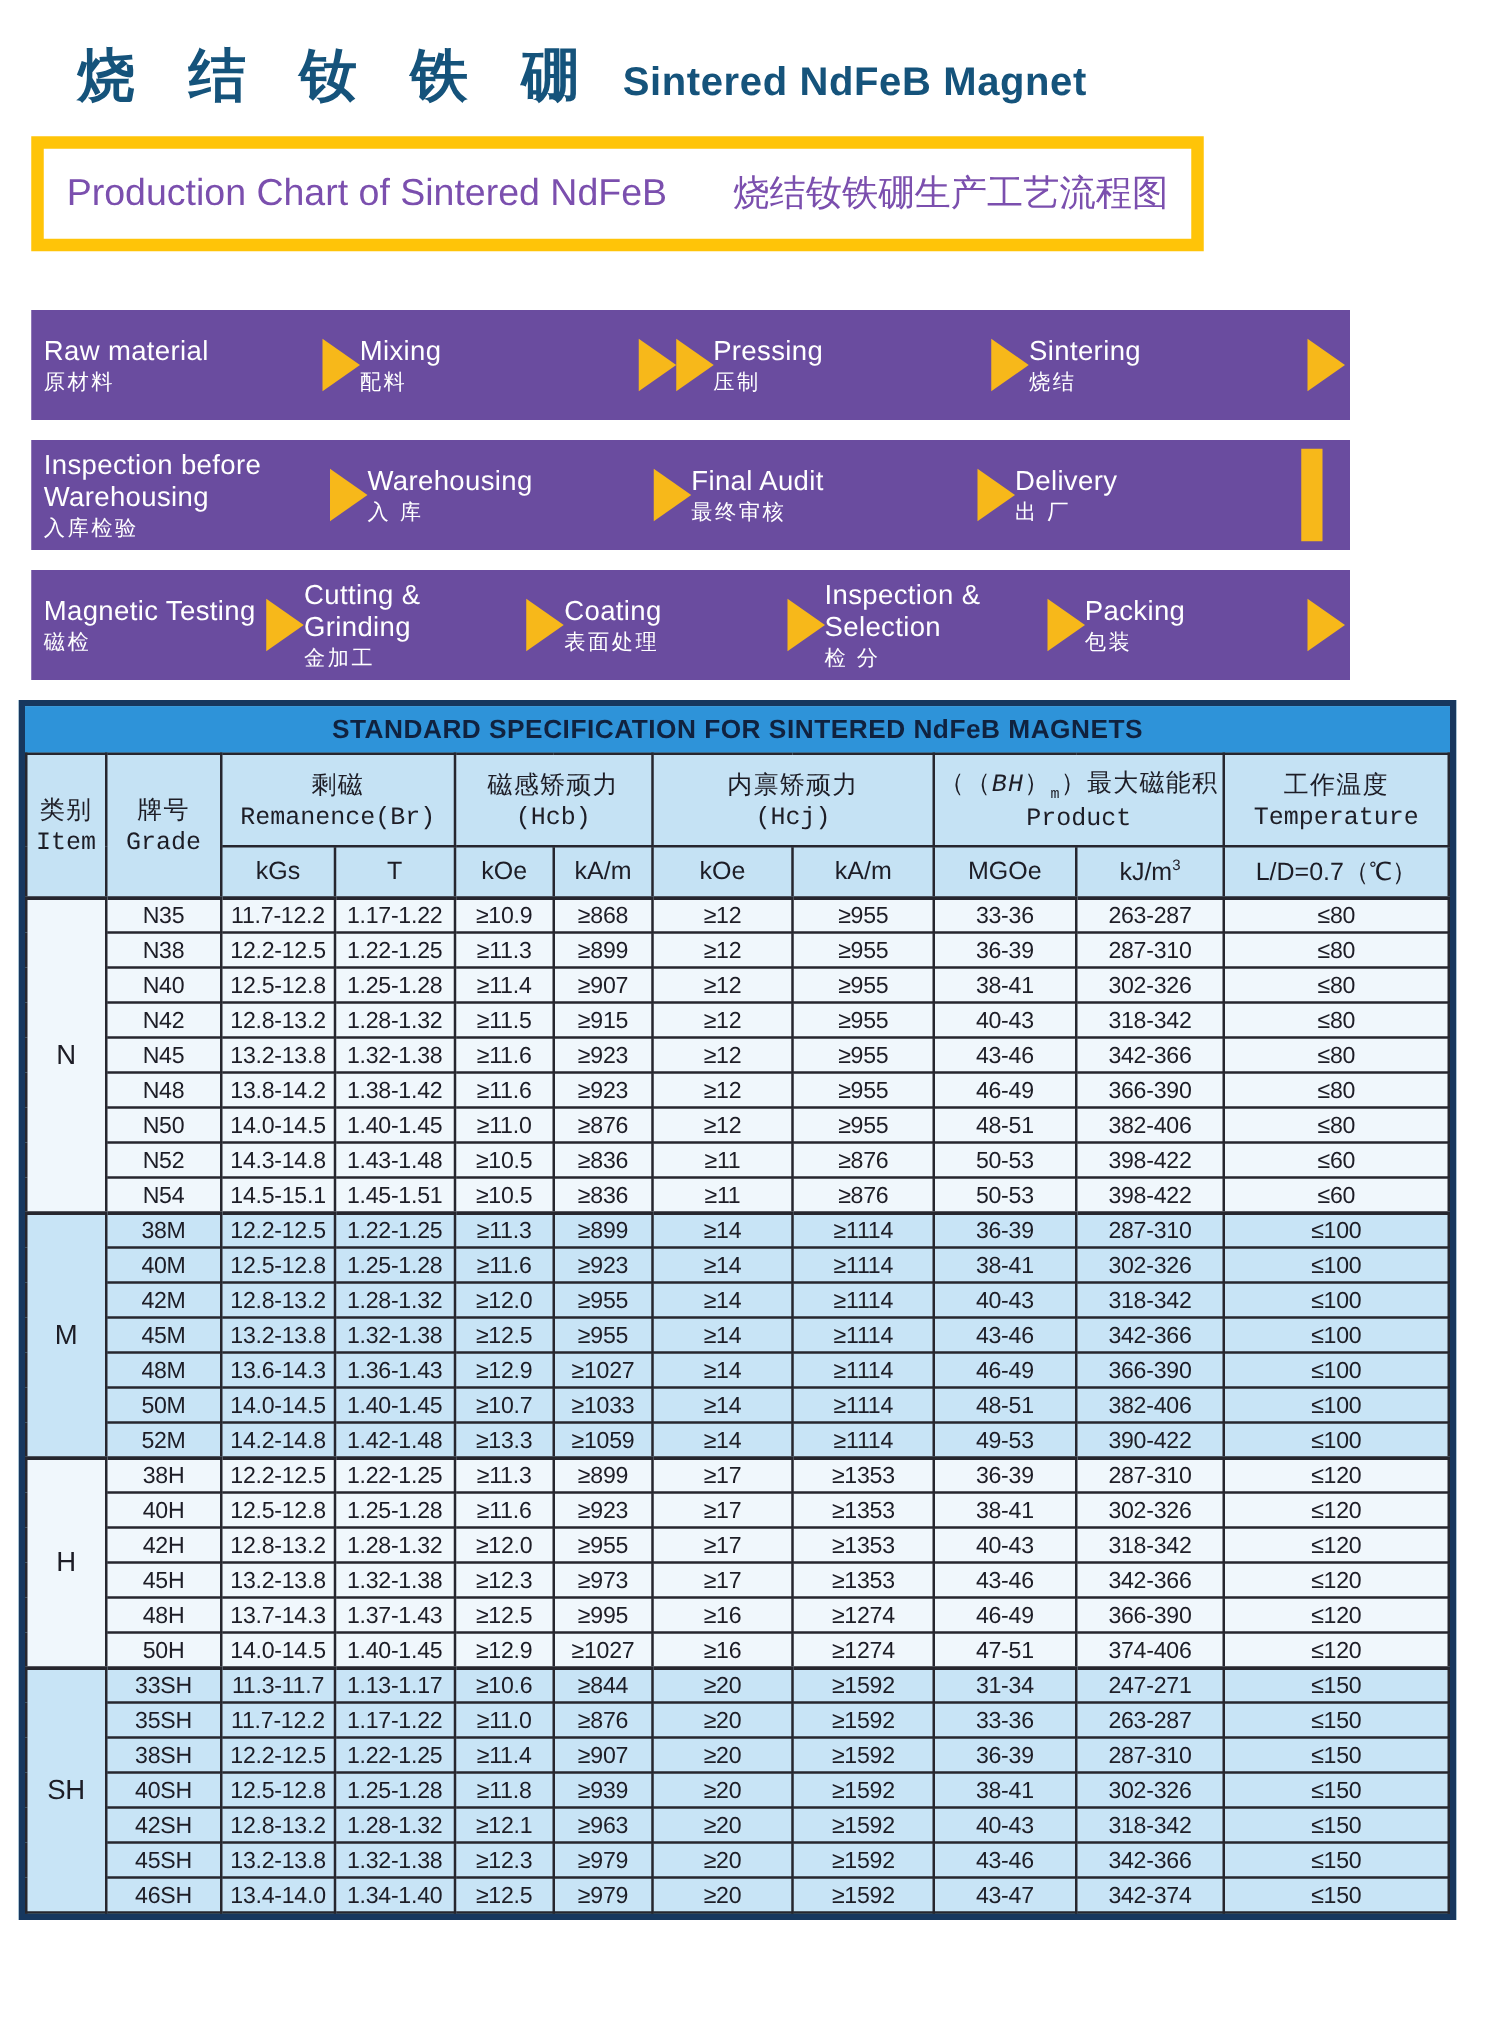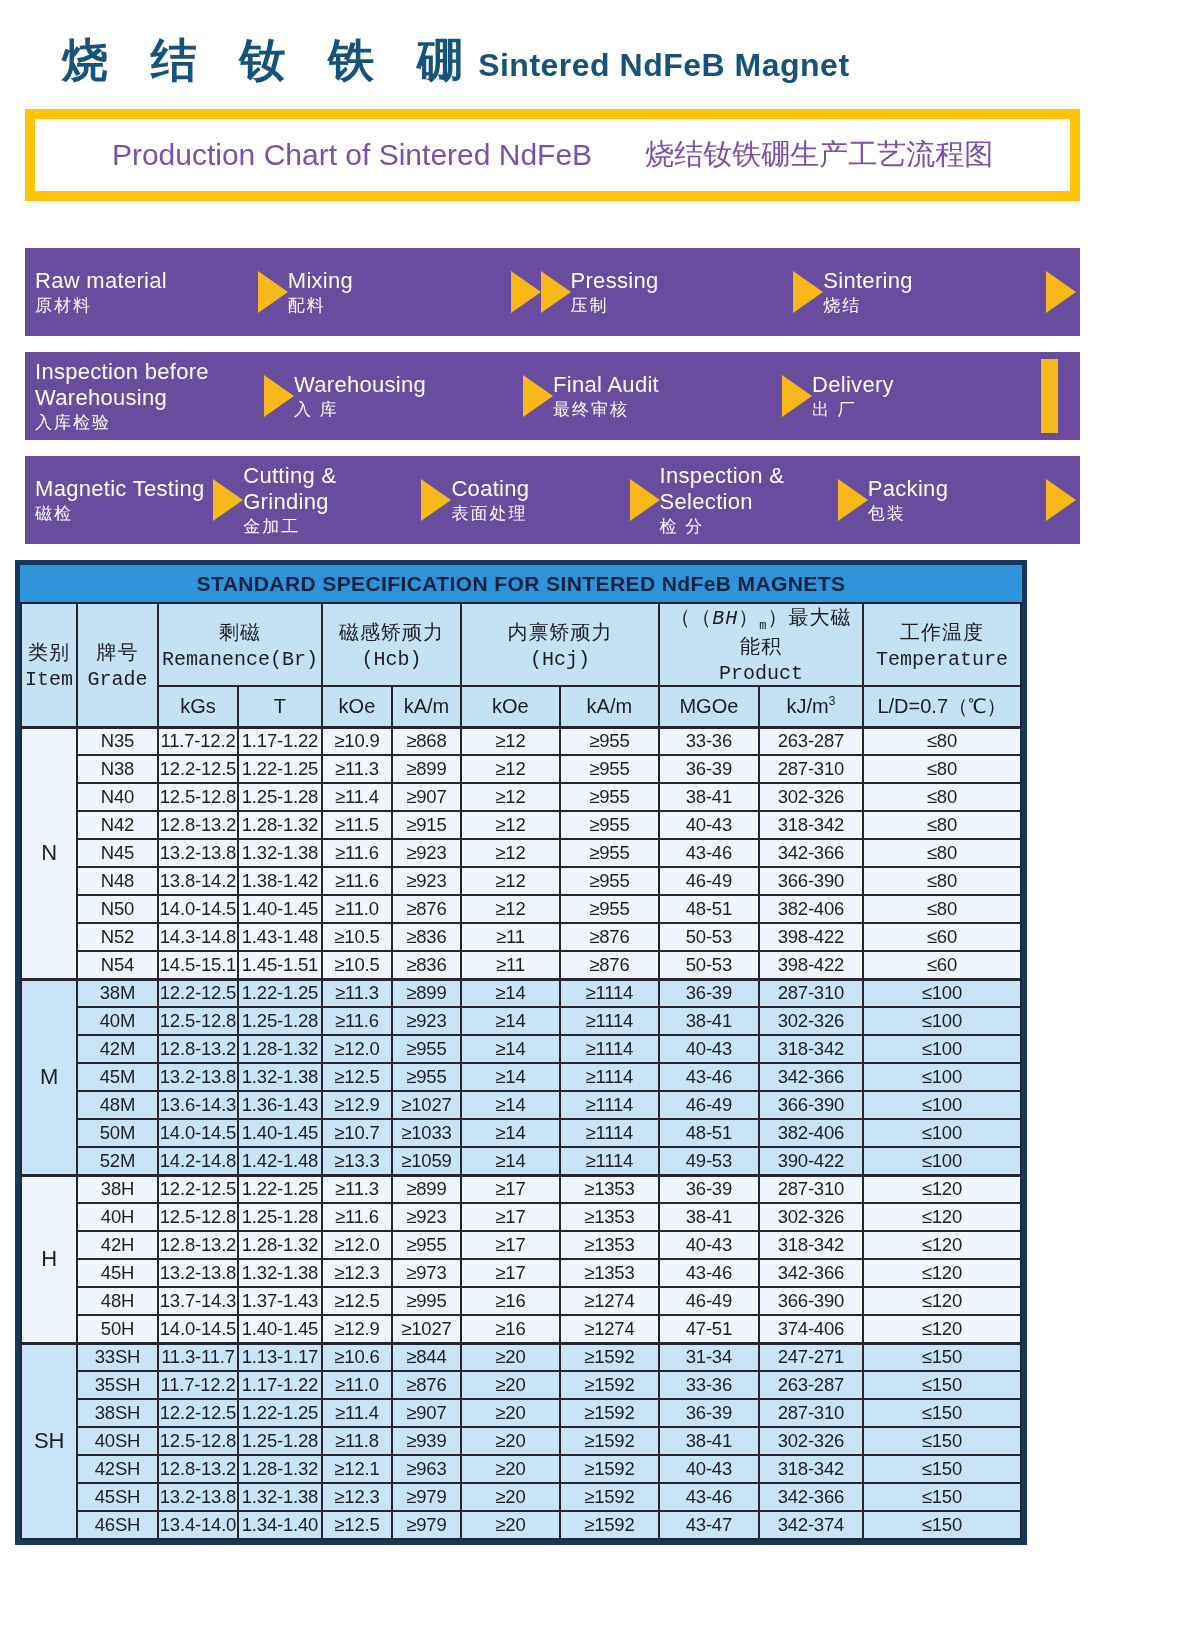--- a/index.html
+++ b/index.html
@@ -23,37 +23,37 @@
     background:#ffffff;
     font-family:"Liberation Sans", sans-serif;
     color:var(--ink);
     overflow:hidden;
   }
   .page{padding-top:30px;}
 
   
   .page-title{
     margin:0 0 0 62px;
-    display:flex;align-items:baseline;
+    display:flex;align-items:baseline;gap:20px;
     white-space:nowrap;
     text-align:center;
   }
   .title-zh{
     font-size:46px;font-weight:bold;color:var(--title);
     letter-spacing:15px;
   }
   .title-en{
     font-size:32px;font-weight:bold;color:var(--title);
     letter-spacing:0.5px;
   }
 
   
   .banner{
     margin:17px 0 0 25px;
-    width:1055px;height:92px;
+    width:938px;height:92px;
     border:10px solid var(--goldBorder);
     background:#fff;
     display:flex;align-items:center;justify-content:center;gap:26px;
     white-space:nowrap;
   }
   .banner-en{font-size:30px;color:var(--purpleText);}
   .banner-zh{font-size:29px;color:var(--purpleText);margin-left:27px;}
 
   
   .flow{margin:47px 0 0 25px;width:1055px;}
@@ -74,21 +74,21 @@
   }
   .flow-endbar{
     width:17px;height:74px;flex:0 0 auto;
     background:var(--gold);
     margin-right:18px;
   }
 
   
   .table-wrap{
     margin:7px 0 0 15px;
-    width:1012px;
+    width:1150px;
     border:5px solid var(--tableBorder);
     background:#7dd3fc;
   }
   .table-title{
     background:var(--tableBlue);
     color:#10223f;
     font-weight:bold;font-size:21px;
     text-align:center;
     padding:7px 0 6px 0;
     letter-spacing:0.4px;

